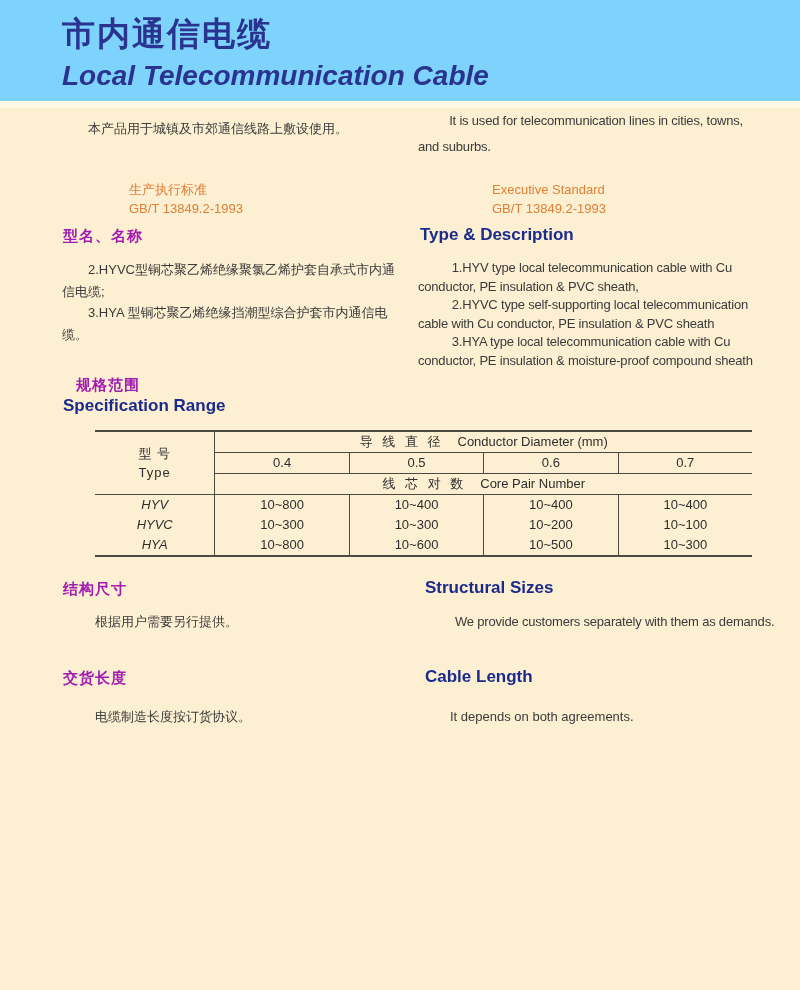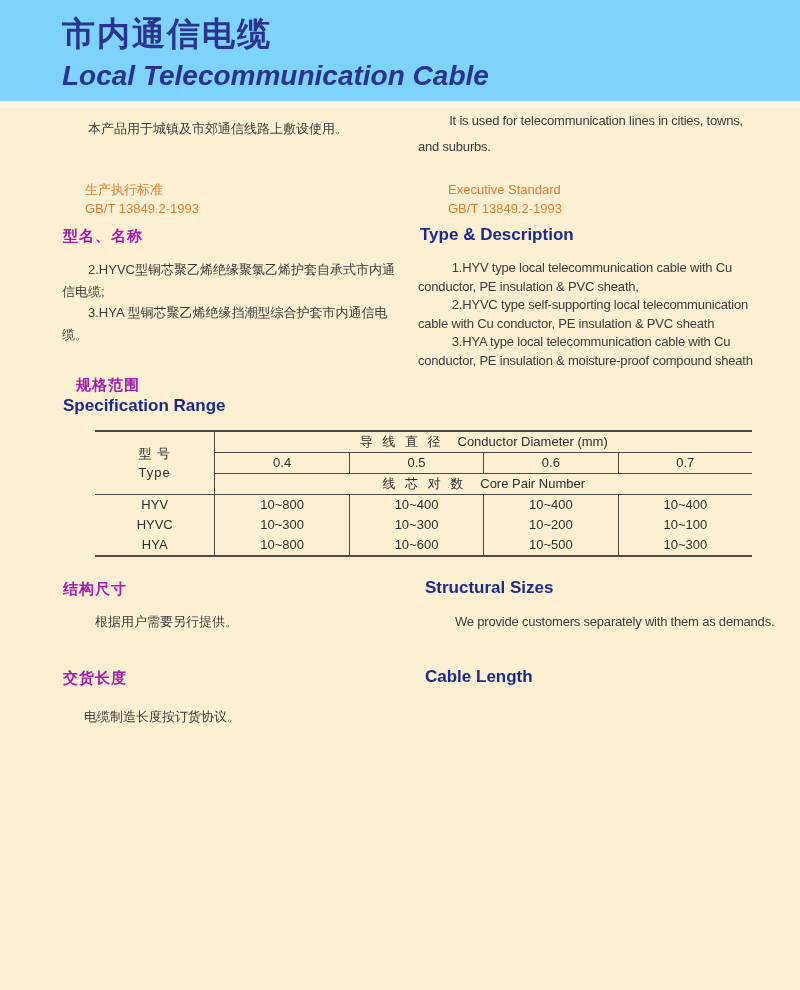--- a/index.html
+++ b/index.html
@@ -29,21 +29,21 @@
   }
   .title-en {
     position: absolute; left: 62px; top: 60px;
     margin:0; font-size: 28px; font-weight: bold; font-style: italic;
     color: #2A3390; letter-spacing: 0px;
   }
   .abs { position:absolute; margin:0; }
   .body-text { font-size: 13px; line-height: 21px; color: #3B3B3B; }
   .intro-zh { left:62px; top:118px; width:336px; text-indent: 2em; }
   .intro-en { left:418px; top:108px; width:338px; text-indent: 2.4em; line-height: 26px; letter-spacing:-0.2px; }
-  .standard { font-size: 13px; line-height: 19px; color: #E07F35; }
+  .standard { font-size: 13px; line-height: 19px; color: #E07F35; margin-left: 44px; }
   .standard-zh { left:85px; top:180px; }
   .standard-en { left:448px; top:180px; }
   .sec-zh { font-size: 15px; font-weight: bold; color: #a21caf; letter-spacing: 1px; }
   .sec-en { font-size: 17px; font-weight: bold; color: #1B2B8C; }
   .sec-type-zh { left:63px; top:227px; }
   .sec-type-en { left:420px; top:225px; }
   .list-zh { left:62px; top:259px; width:340px; }
   .list-zh p { margin:0; text-indent:2em; font-size:13px; line-height:21.5px; }
   .list-en { left:418px; top:259px; width:352px; }
   .list-en p { margin:0; text-indent:2.6em; font-size:13px; line-height:18.5px; letter-spacing:-0.2px; }
@@ -63,29 +63,29 @@
     border-right: 1.5px solid #4B4A42;
     border-bottom: 1.5px solid #4B4A42;
   }
   .c-type div { line-height:19px; letter-spacing:1px; }
   .c-diam { border-bottom: 1.5px solid #4B4A42; }
   .zh-sp { margin-right: 14px; letter-spacing: 3px; }
   .r-diams td { border-bottom: 1.5px solid #4B4A42; width:134px; }
   .r-diams td.vl { border-left: 1.5px solid #4B4A42; }
   .c-pair { border-bottom: 1.5px solid #4B4A42; }
   .r-data td + td { border-left: 1.5px solid #4B4A42; }
-  .r-data .c-rowtype { border-left:none; }
+  .r-data .c-rowtype { border-left:none;font-style:italic; }
 
   .sec-struct-zh { left:63px; top:580px; }
   .sec-struct-en { left:425px; top:578px; }
   .body-struct-zh { left:95px; top:611px; }
   .body-struct-en { left:455px; top:611px; letter-spacing:-0.2px; }
   .sec-len-zh { left:63px; top:669px; }
   .sec-len-en { left:425px; top:667px; }
-  .body-len-zh { left:84px; top:706px; }
+  .body-len-zh { left:95px; top:706px; }
   .body-len-en { left:450px; top:706px; }
 </style>
 </head>
 <body>
 
 <div class="page">
 
   <div class="header">
     <h1 class="title-zh">市内通信电缆</h1>
     <h2 class="title-en">Local Telecommunication Cable</h2>
@@ -167,14 +167,15 @@
   </table>
 
   <h3 class="abs sec-zh sec-struct-zh">结构尺寸</h3>
   <h3 class="abs sec-en sec-struct-en">Structural Sizes</h3>
   <p class="abs body-text body-struct-zh">根据用户需要另行提供。</p>
   <p class="abs body-text body-struct-en">We provide customers separately with them as demands.</p>
 
   <h3 class="abs sec-zh sec-len-zh">交货长度</h3>
   <h3 class="abs sec-en sec-len-en">Cable Length</h3>
   <p class="abs body-text body-len-zh">电缆制造长度按订货协议。</p>
+  <p class="abs body-text body-len-en">It depends on both agreements.</p>
 
 </div>
 
 </body></html>

